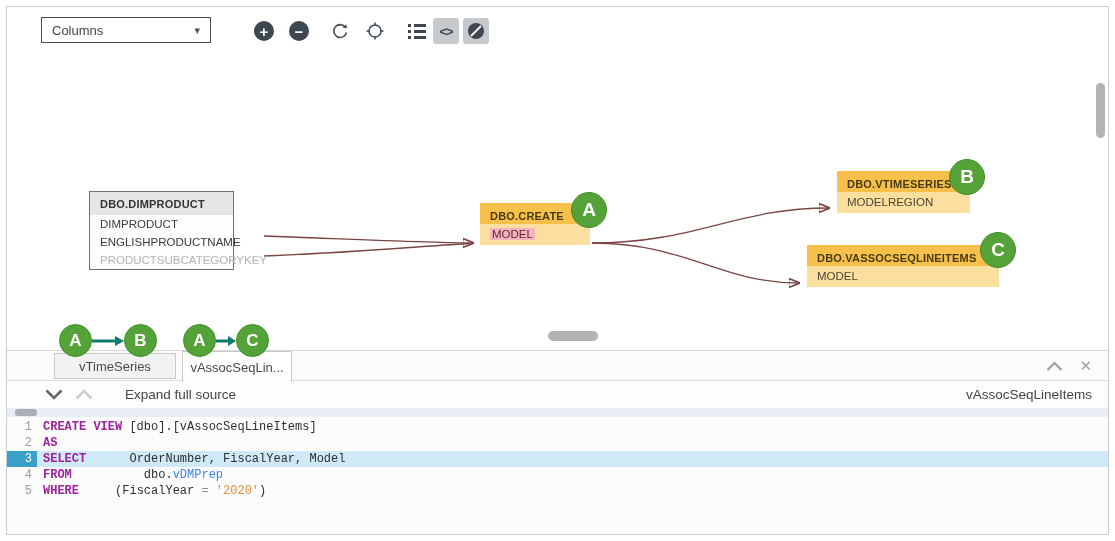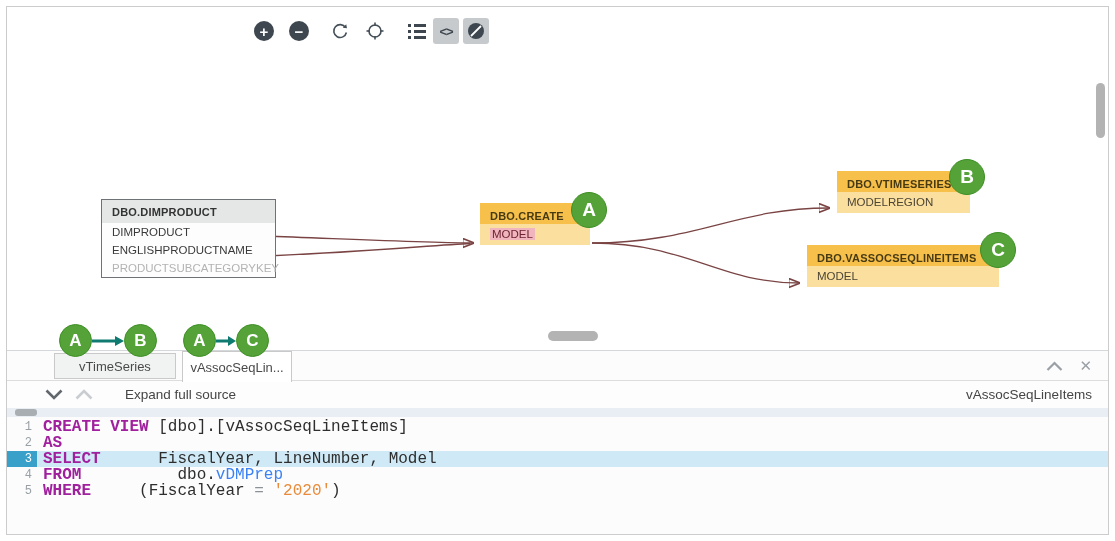--- a/index.html
+++ b/index.html
@@ -76,21 +76,21 @@
   .chev { margin-right:12px; cursor:pointer; display:flex; }
 
   .topscroll { position:relative; height:9px; background:#e8eef3; }
   .topscroll .thumb { position:absolute; left:8px; top:1px; width:22px; height:7px;
                       background:#a9aeb3; border-radius:3px; cursor:pointer; }
 
   .codearea { height:117px; background:#fcfcfc; padding-top:2px;
               font-family:"Liberation Mono","DejaVu Sans Mono", monospace; }
   .cline { display:flex; height:16px; line-height:16px; }
   .ln { width:30px; text-align:right; padding-right:5px; color:#98a0a6; font-size:12px; flex:none; }
-  .ctext { white-space:pre; font-size:16px; color:#2e2e2e; padding-left:6px; flex:1; }
+  .ctext { white-space:pre; font-size:12px; color:#2e2e2e; padding-left:6px; flex:1; }
   .cline.sel .ln { background:#39a0c9; color:#fff; }
   .cline.sel .ctext { background:#cfeaf6; }
   .tk-kw { color:#a0209e; font-weight:bold; }
   .tk-fn { color:#3b82f6; }
   .tk-str { color:#e98b3a; }
   .tk-op { color:#8a9298; }
 </style>
 </head>
 <body>
 
@@ -105,20 +105,24 @@
           <path d="M0,0 L9,3.5 L0,7 Z" fill="#7a4444"></path>
         </marker>
       </defs>
       <path d="M257,229 C340,232 430,236 466,236" marker-end="url(#arr)"></path>
       <path d="M257,249 C340,246 430,238 463,236.5"></path>
       <path d="M585,236 C690,236 728,201 822,201" marker-end="url(#arr)"></path>
       <path d="M585,236 C680,236 713,276 792,276" marker-end="url(#arr)"></path>
     </svg>
 
     <div class="toolbar">
+      <div class="dd">
+        <span>Columns</span>
+        <span class="caret">▾</span>
+      </div>
       <div class="tbtn" style="left:244px">
         <span class="circ-btn">+</span>
       </div>
       <div class="tbtn" style="left:279px">
         <span class="circ-btn">−</span>
       </div>
       <div class="tbtn" style="left:320px">
         <svg width="20" height="20" viewBox="0 0 20 20">
           <path d="M15.5 6.5 A6.4 6.4 0 1 0 16.4 11.5" fill="none" stroke="#454f58" stroke-width="1.6"></path>
           <path d="M12.8 6.8 L17 7.2 L16.2 3.2 Z" fill="#454f58"></path>
@@ -147,21 +151,21 @@
         <span class="code-glyph">&lt;&gt;</span>
       </div>
       <div class="tbtn sel" style="left:456px">
         <svg width="20" height="20" viewBox="0 0 20 20">
           <circle cx="10" cy="10" r="8" fill="#3e4750"></circle>
           <line x1="5" y1="15" x2="15" y2="5" stroke="#ffffff" stroke-width="1.8"></line>
         </svg>
       </div>
     </div>
 
-    <div class="node node-gray" style="left:82px; top:192px; width:175px;margin-left:12px;">
+    <div class="node node-gray" style="left:82px; top:184px; width:145px;">
       <div class="node-header">DBO.DIMPRODUCT</div>
       <div class="node-row">DIMPRODUCT</div>
       <div class="node-row">ENGLISHPRODUCTNAME</div>
       <div class="node-row muted">PRODUCTSUBCATEGORYKEY</div>
     </div>
 
     <div class="node node-orange" style="left:473px; top:196px; width:110px;">
       <div class="node-header">DBO.CREATE</div>
       <div class="node-row"><span class="hl-pink">MODEL</span></div>
     </div>
@@ -236,21 +240,21 @@
       <div class="cline">
         <span class="ln">1</span>
         <span class="ctext"><span class="tk-kw">CREATE VIEW</span><span> [dbo].[vAssocSeqLineItems]</span></span>
       </div>
       <div class="cline">
         <span class="ln">2</span>
         <span class="ctext"><span class="tk-kw">AS</span></span>
       </div>
       <div class="cline sel">
         <span class="ln">3</span>
-        <span class="ctext"><span class="tk-kw">SELECT</span><span>      FiscalYear, LineNumber, Model</span></span>
+        <span class="ctext"><span class="tk-kw">SELECT</span><span>      OrderNumber, FiscalYear, Model</span></span>
       </div>
       <div class="cline">
         <span class="ln">4</span>
         <span class="ctext"><span class="tk-kw">FROM</span><span>          dbo.</span><span class="tk-fn">vDMPrep</span></span>
       </div>
       <div class="cline">
         <span class="ln">5</span>
         <span class="ctext"><span class="tk-kw">WHERE</span><span>     (FiscalYear </span><span class="tk-op">=</span><span> </span><span class="tk-str">'2020'</span><span>)</span></span>
       </div>
     </div>

